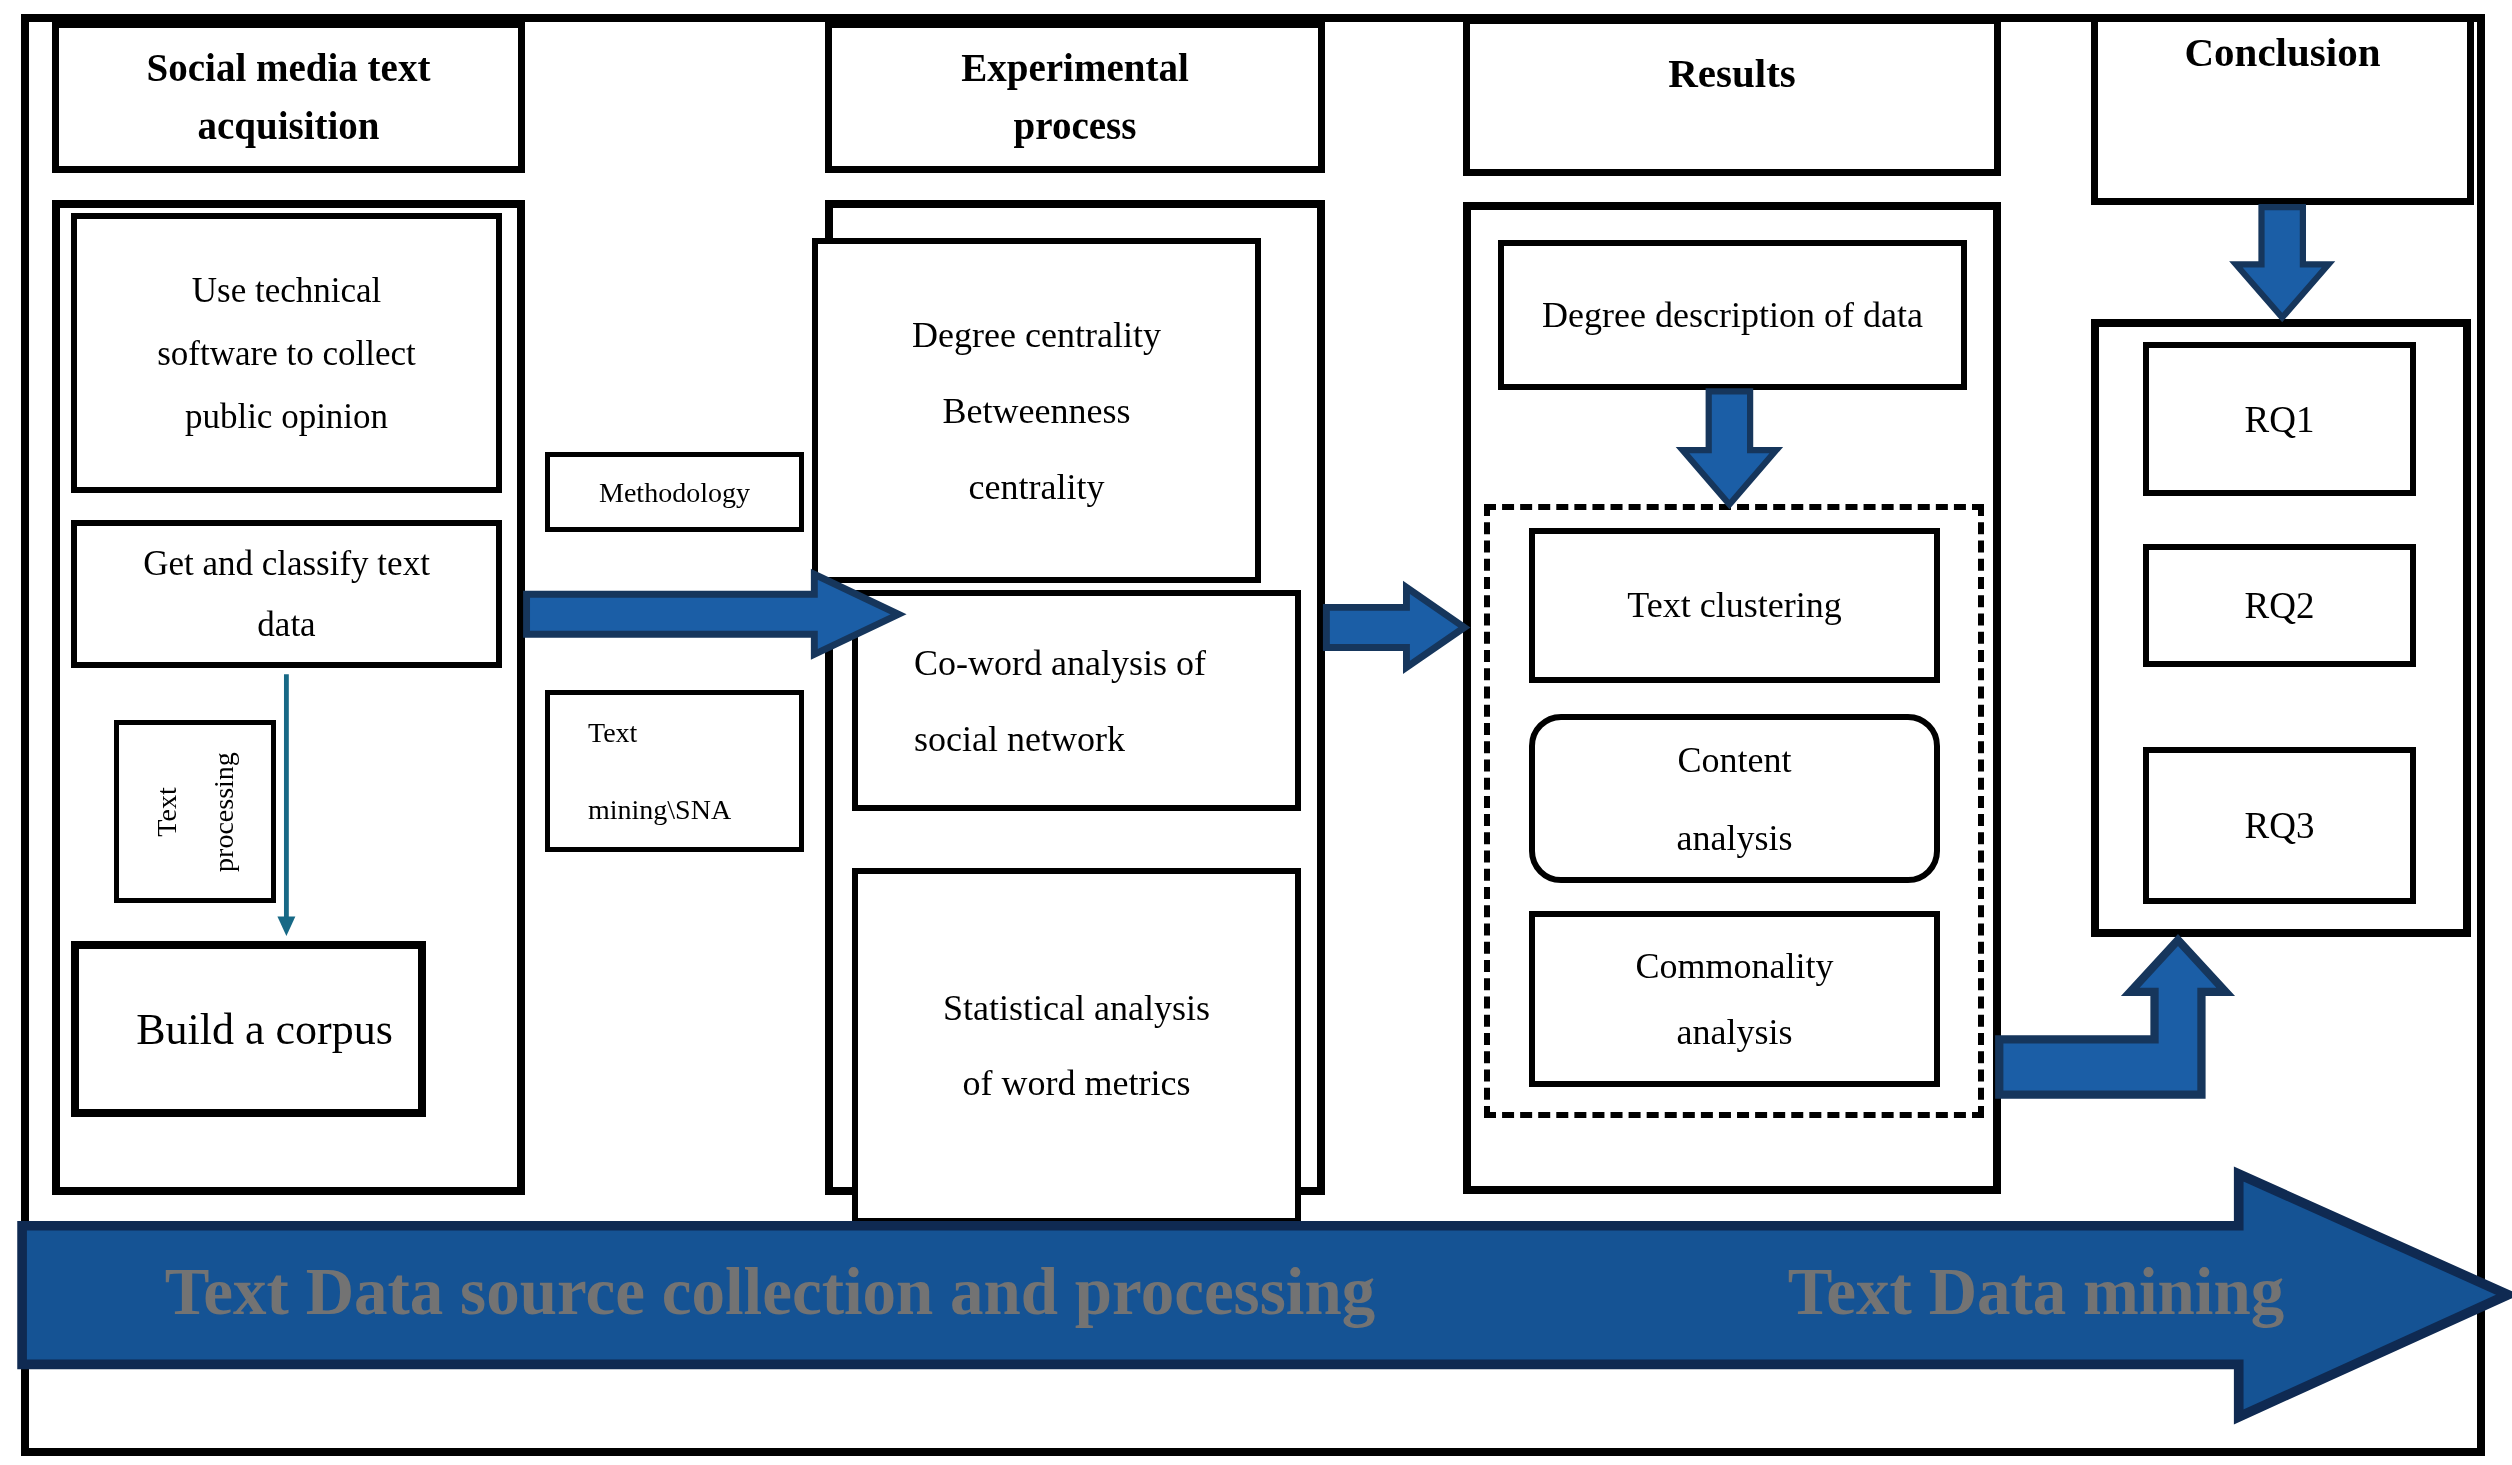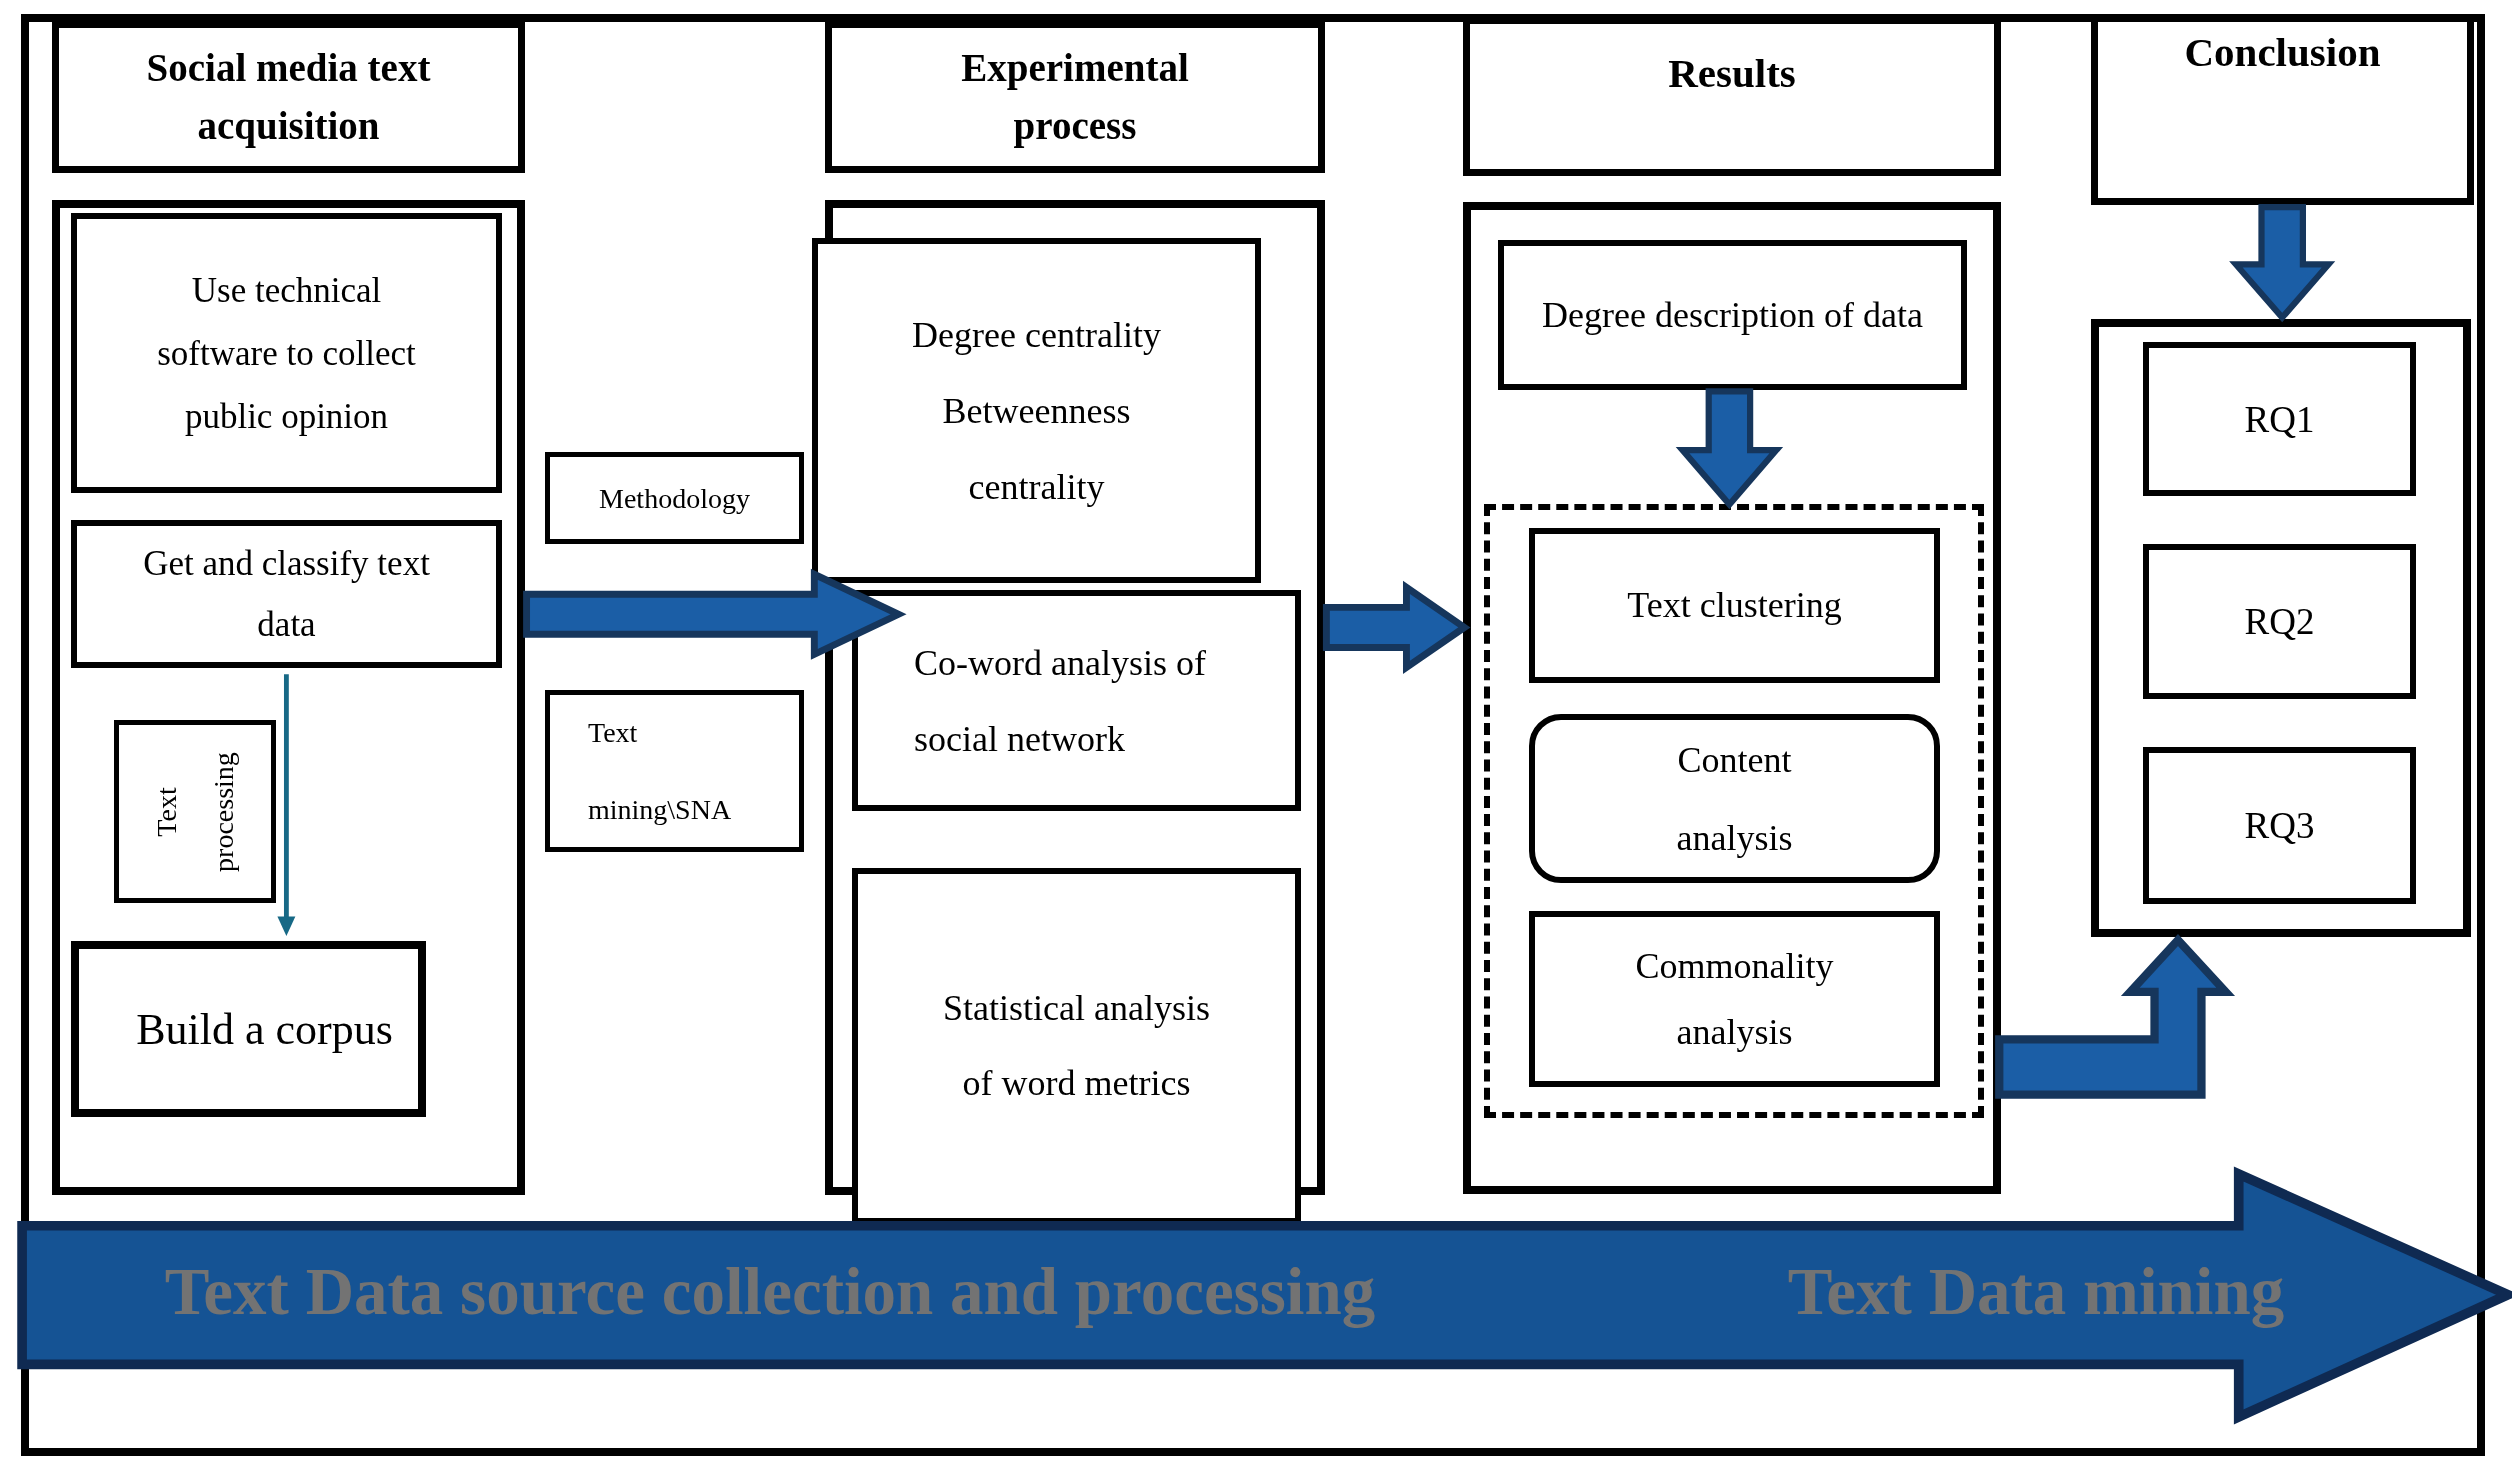--- a/index.html
+++ b/index.html
@@ -42,21 +42,21 @@
   </div>
 
   <div class="abs bx" style="left:114px;top:720px;width:162px;height:183px;border-width:5.5px;">
     <div class="rot" style="width:173px;text-align:center;font-size:28px;line-height:57px;">Text processing</div>
   </div>
 
   <div class="abs bx" style="left:71px;top:941px;width:355px;height:176px;border-width:8.3px;font-size:44px;padding-left:32px;">
     <div>Build a corpus</div>
   </div>
 
-  <div class="abs bx" style="left:545px;top:452px;width:259px;height:92px;border-width:5.5px;font-size:28px;">
+  <div class="abs bx" style="left:545px;top:452px;width:259px;height:80px;border-width:5.5px;font-size:28px;">
     <div>Methodology</div>
   </div>
 
   <div class="abs bx bx-left" style="left:545px;top:690px;width:259px;height:162px;border-width:5.5px;font-size:28px;line-height:77px;padding-left:38px;">
     <div>
       <div>Text</div>
       <div>mining\SNA</div>
     </div>
   </div>
 
@@ -105,21 +105,21 @@
   <div class="abs hdr" style="left:2091px;top:15px;width:383px;height:190px;align-items:flex-start;font-size:41px;">
     <div>Conclusion</div>
   </div>
 
   <div class="abs container" style="left:2091px;top:319px;width:380px;height:618px;"></div>
 
   <div class="abs bx" style="left:2143px;top:342px;width:273px;height:154px;font-size:37px;">
     <div>RQ1</div>
   </div>
 
-  <div class="abs bx" style="left:2143px;top:544px;width:273px;height:155px;font-size:37px;text-align:center;">
+  <div class="abs bx" style="left:2143px;top:544px;width:273px;height:123px;font-size:37px;text-align:center;">
     <div>RQ2</div>
   </div>
 
   <div class="abs bx" style="left:2143px;top:747px;width:273px;height:157px;font-size:37px;">
     <div>RQ3</div>
   </div>
 
   <svg width="2512" height="1466" viewBox="0 0 3640 2124">
 
     <polygon points="32,1776 3244,1776 3244,1701 3634,1876 3244,2053 3244,1977 32,1977" fill="#155394" stroke="#0F2A52" stroke-width="14"></polygon>

